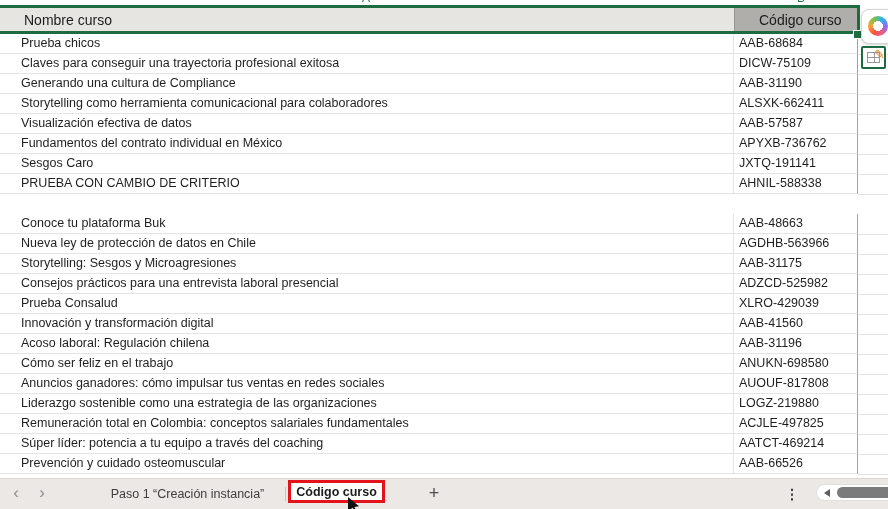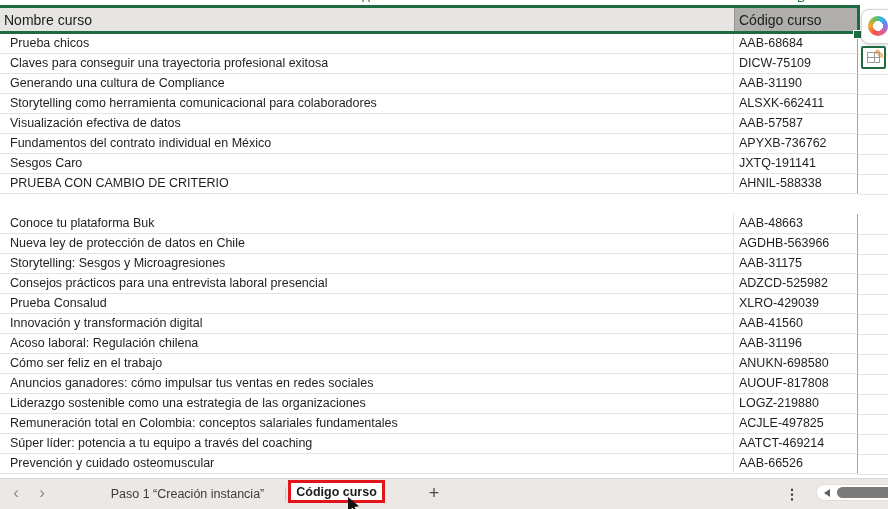--- a/index.html
+++ b/index.html
@@ -5,28 +5,28 @@
   html,body{margin:0;padding:0;background:#fff;}
   body{width:888px;height:509px;overflow:hidden;font-family:"Liberation Sans",sans-serif;}
   .screen{position:relative;width:888px;height:509px;background:#fff;overflow:hidden;}
 
   
   .col-letters{position:absolute;left:0;top:0;width:888px;height:6px;overflow:hidden;background:#fff;}
   .col-letter{position:absolute;top:-9px;font-size:12px;color:#217346;font-weight:400;}
 
   
   .hdrA,.hdrB{position:absolute;top:8px;height:24px;line-height:24px;font-size:14px;color:#1c1c1c;
-    white-space:nowrap;overflow:hidden;box-sizing:border-box;padding-left:4px;}
+    white-space:nowrap;overflow:hidden;box-sizing:border-box;padding-left:24px;}
   .hdrA{left:0;width:734px;background:#e7e5e2;}
   .hdrB{left:734px;width:124px;background:#b0aeab;border-left:1px solid #979593;}
 
   .row{position:absolute;left:0;width:888px;height:20px;}
   .ca,.cb{position:absolute;top:0;height:20px;line-height:19px;font-size:12.5px;color:#1f1f1f;
     white-space:nowrap;overflow:hidden;box-sizing:border-box;border-bottom:1px solid #e4e4e4;}
-  .ca{left:0;width:734px;padding-left:10px;border-right:1px solid #e4e4e4;}
+  .ca{left:0;width:734px;padding-left:21px;border-right:1px solid #e4e4e4;}
   .cb{left:734px;width:124px;padding-left:5px;border-right:1px solid #84cc16;}
   .cc{position:absolute;left:858px;top:0;width:30px;height:20px;border-bottom:1px solid #e4e4e4;}
 
   
   .sel-top{position:absolute;left:0;top:5px;width:860px;height:3px;background:#1e6b41;}
   .sel-bottom{position:absolute;left:0;top:31px;width:860px;height:3px;background:#1e6b41;}
   .sel-right{position:absolute;left:857px;top:5px;width:3px;height:29px;background:#1e6b41;}
   .fill-handle{position:absolute;left:853px;top:30px;width:7px;height:7px;background:#1e6b41;border:1px solid #fff;box-sizing:content-box;}
 
   

